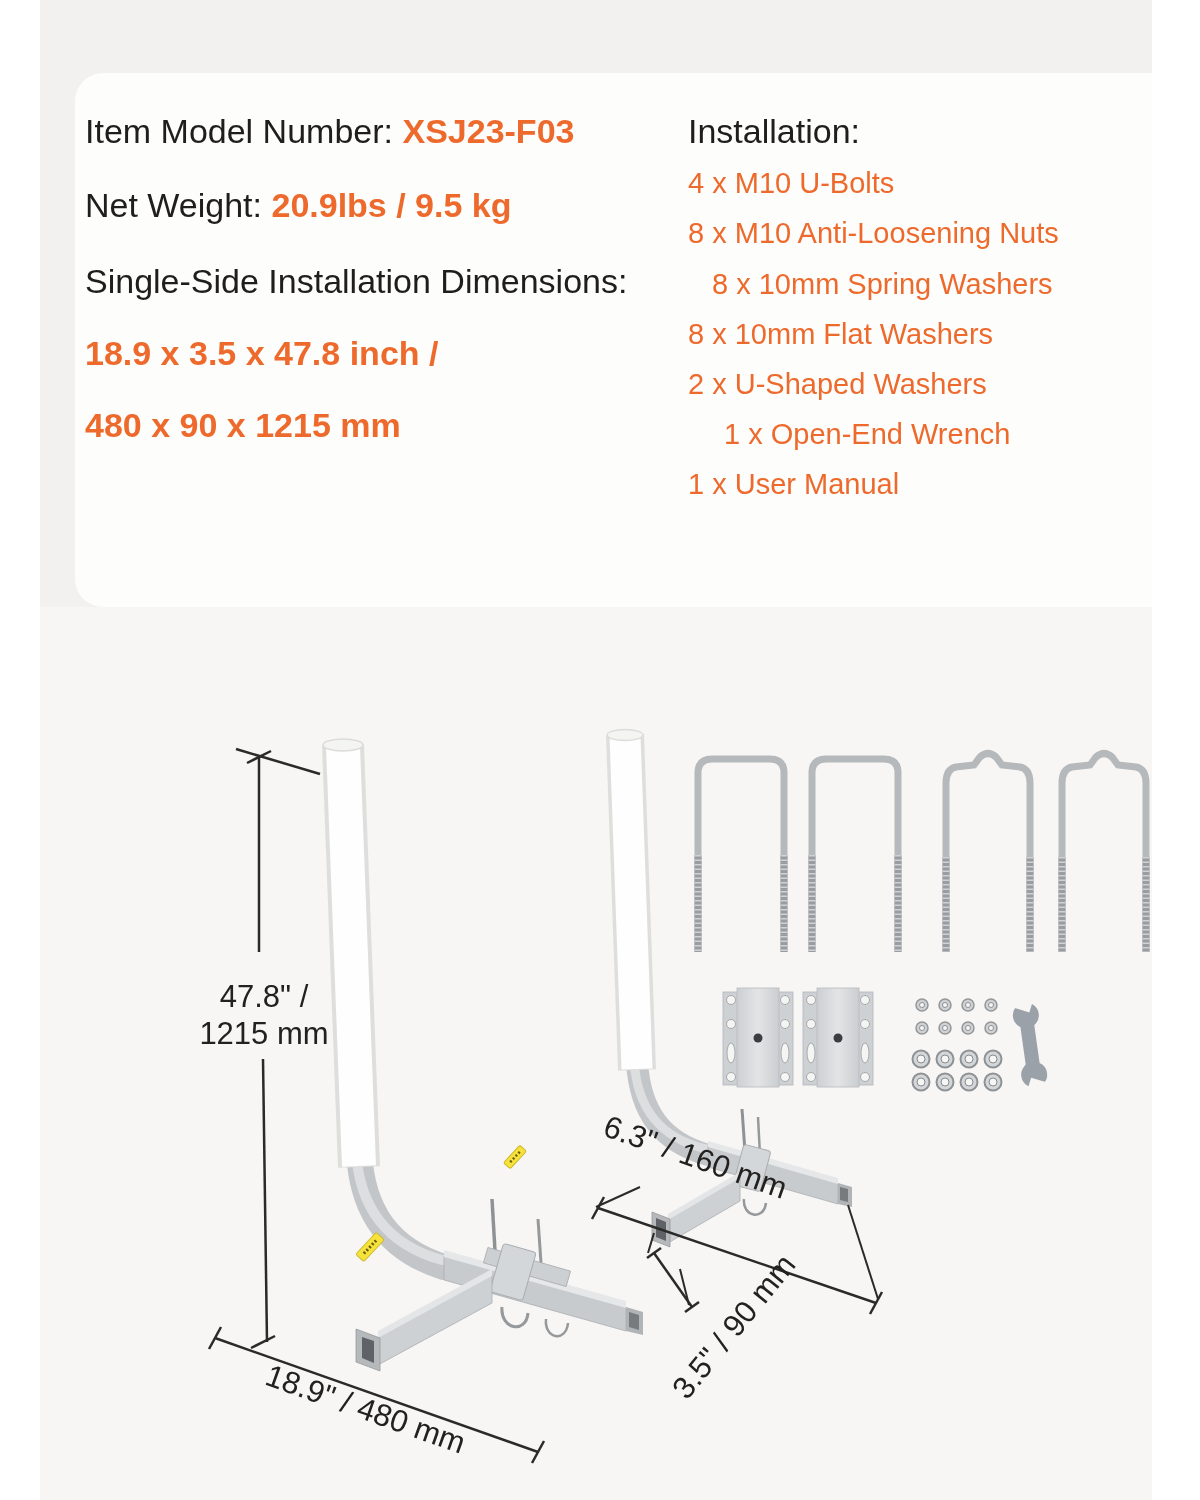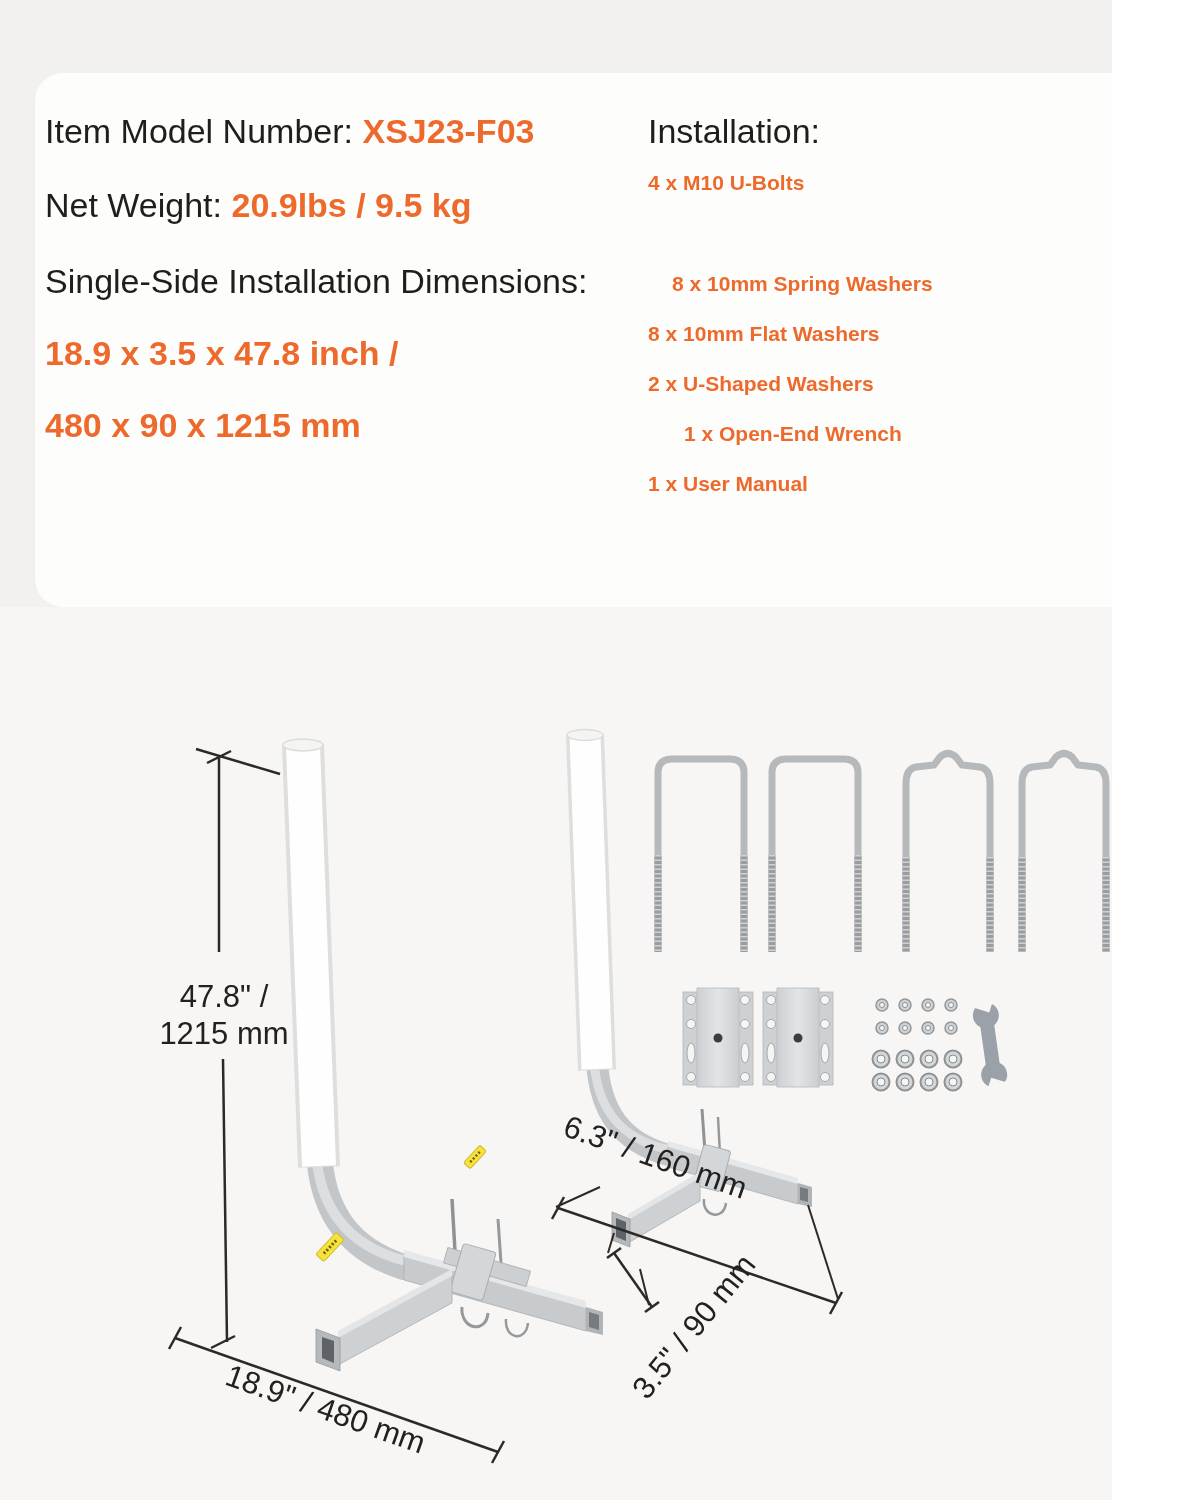--- a/index.html
+++ b/index.html
@@ -1,24 +1,24 @@
 <!DOCTYPE html>
 <html><head>
 <meta charset="utf-8">
 <style>
   html,body{margin:0;padding:0;}
   body{width:1200px;height:1500px;font-family:"Liberation Sans",sans-serif;}
   .stage{position:relative;width:1112px;height:1500px;overflow:hidden;
-         background:linear-gradient(#f2f1ef 0,#f2f1ef 607px,#f7f6f4 607px,#f7f6f4 100%);}
+         background:linear-gradient(#f2f1ef 0,#f2f1ef 607px,#f7f6f4 607px,#f7f6f4 100%);margin-left:40px;}
   .card{position:absolute;left:35px;top:73px;width:1130px;height:534px;
         background:#fdfdfc;border-radius:28px;}
   .spec-line{position:absolute;font-size:34px;line-height:34px;color:#201e1c;white-space:nowrap;}
   .lbl{font-weight:normal;color:#201e1c;}
   .val{font-weight:bold;color:#ed6a2c;}
-  .acc-item{position:absolute;font-size:21px;line-height:34px;font-weight:bold;color:#ed6a2c;white-space:nowrap;}
+  .acc-item{position:absolute;font-size:29px;line-height:34px;font-weight:normal;color:#ed6a2c;white-space:nowrap;}
   .diagram-svg{position:absolute;left:0;top:607px;}
   text{font-family:"Liberation Sans",sans-serif;fill:#232120;font-size:31px;}
 </style>
 </head>
 <body>
 
 <div class="stage">
 
   <div class="card"></div>
 
@@ -33,20 +33,21 @@
   <div class="spec-line" style="left:45px;top:264px;text-align:center;">
     <span class="lbl">Single-Side Installation Dimensions:</span>
   </div>
   <div class="spec-line val" style="left:45px;top:336px;">18.9 x 3.5 x 47.8 inch /</div>
   <div class="spec-line val" style="left:45px;top:408px;text-align:center;">480 x 90 x 1215 mm</div>
 
   <div class="spec-line" style="left:648px;top:114px;">
     <span class="lbl">Installation:</span>
   </div>
   <div class="acc-item" style="left:648px;top:166px;">4 x M10 U-Bolts</div>
+  <div class="acc-item" style="left:648px;top:216px;">8 x M10 Anti-Loosening Nuts</div>
   <div class="acc-item" style="left:672px;top:267px;">8 x 10mm Spring Washers</div>
   <div class="acc-item" style="left:648px;top:317px;">8 x 10mm Flat Washers</div>
   <div class="acc-item" style="left:648px;top:367px;">2 x U-Shaped Washers</div>
   <div class="acc-item" style="left:684px;top:417px;">1 x Open-End Wrench</div>
   <div class="acc-item" style="left:648px;top:467px;text-align:center;">1 x User Manual</div>
 
   <svg class="diagram-svg" width="1200" height="893" viewBox="0 0 1200 893">
     <defs>
       <linearGradient id="plateGrad" x1="0" y1="0" x2="1" y2="0">
         <stop offset="0" stop-color="#cdd0d3"></stop>

